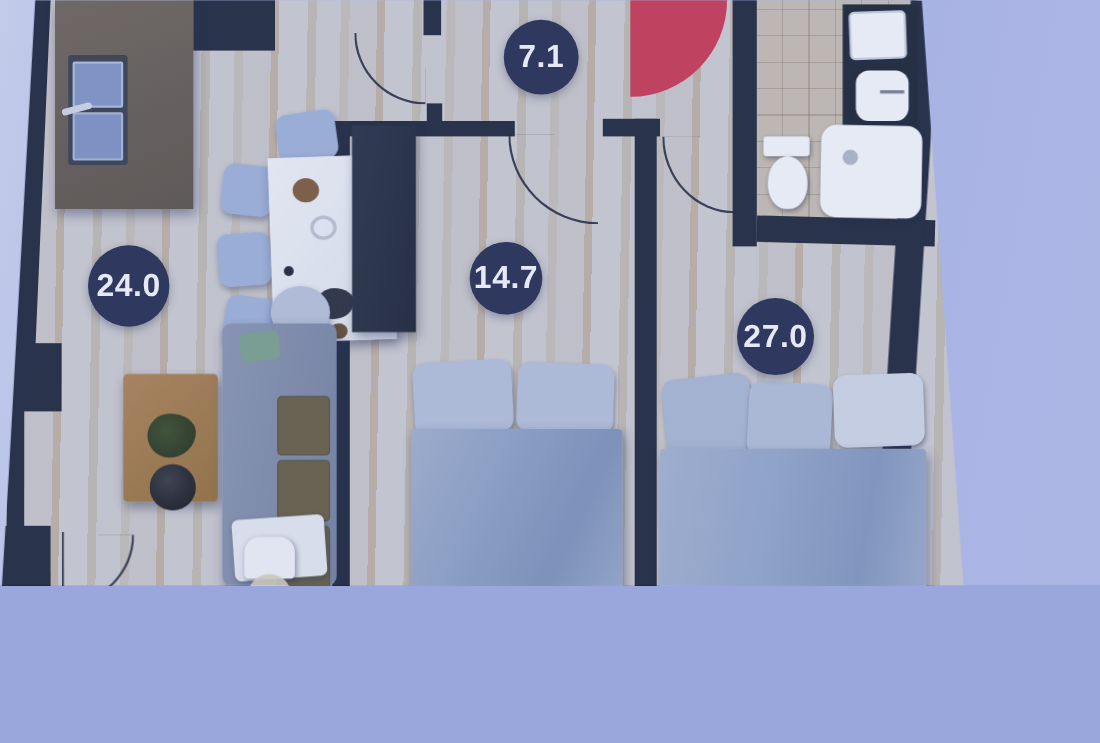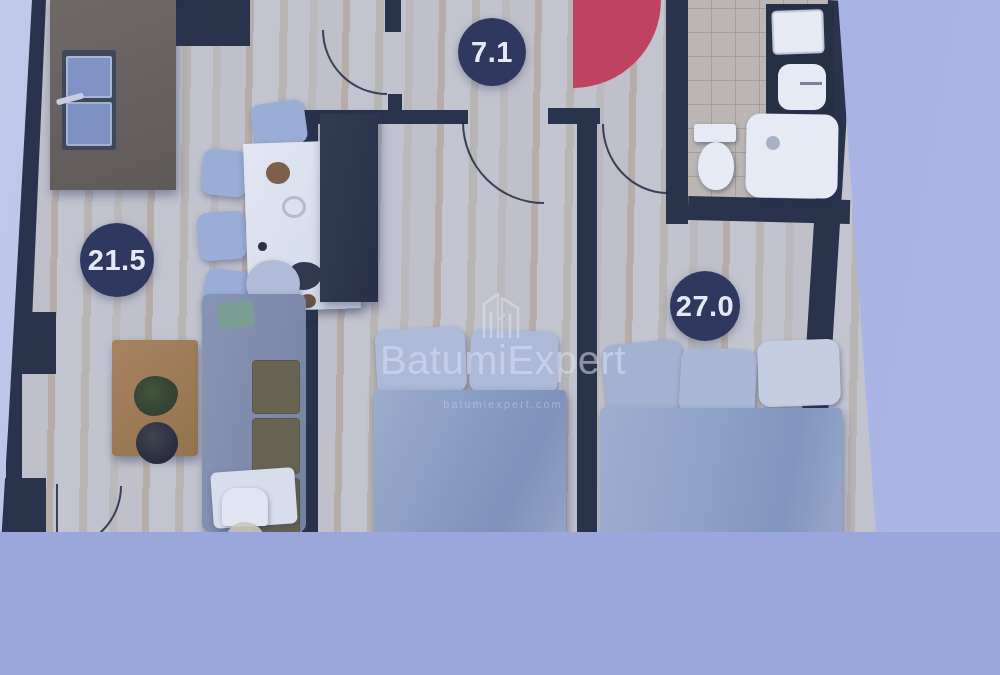--- a/index.html
+++ b/index.html
@@ -155,34 +155,26 @@
       <div class="abs" style="left:462px;top:624px;width:80px;height:52px;background:#857e70;border-radius:6px;"></div>
       <div class="abs" style="left:472px;top:634px;width:16px;height:16px;border-radius:50%;background:#d8dbe2;"></div>
       <div class="abs" style="left:496px;top:646px;width:14px;height:14px;border-radius:50%;background:#5a6b9e;"></div>
       <div class="abs" style="left:516px;top:632px;width:13px;height:13px;border-radius:50%;background:#c9cdd6;"></div>
       <div class="abs" style="left:602px;top:642px;width:92px;height:34px;background:#20263a;transform:rotate(2deg);"></div>
 
       <div class="abs badge" style="left:458px;top:18px;width:68px;height:68px;">
         <span>7.1</span>
       </div>
       <div class="abs badge" style="left:80px;top:223px;width:74px;height:74px;">
-        <span>21.5</span>
+        <span>24.0</span>
+      </div>
+      <div class="abs badge" style="left:427px;top:220px;width:66px;height:66px;">
+        <span>14.7</span>
       </div>
       <div class="abs badge" style="left:670px;top:271px;width:70px;height:70px;">
         <span>27.0</span>
       </div>
 
     </div>
   </div>
 
-  <div class="watermark">
-    <svg width="62" height="54" viewBox="0 0 62 54" style="display:block;margin:0 auto;opacity:.55;" fill="none" stroke="#e8edf8" stroke-width="2.5" stroke-linejoin="round">
-      <path d="M12 52 V18 L26 8 V52"></path>
-      <path d="M19 52 V26"></path>
-      <path d="M30 52 V12 L46 22 V52"></path>
-      <path d="M38 52 V28"></path>
-      <path d="M26 34 L33 28"></path>
-    </svg>
-    <div class="wm-brand">BatumiExpert</div>
-    <div class="wm-url">batumiexpert.com</div>
-  </div>
 
 </div>
 
 </body></html>

